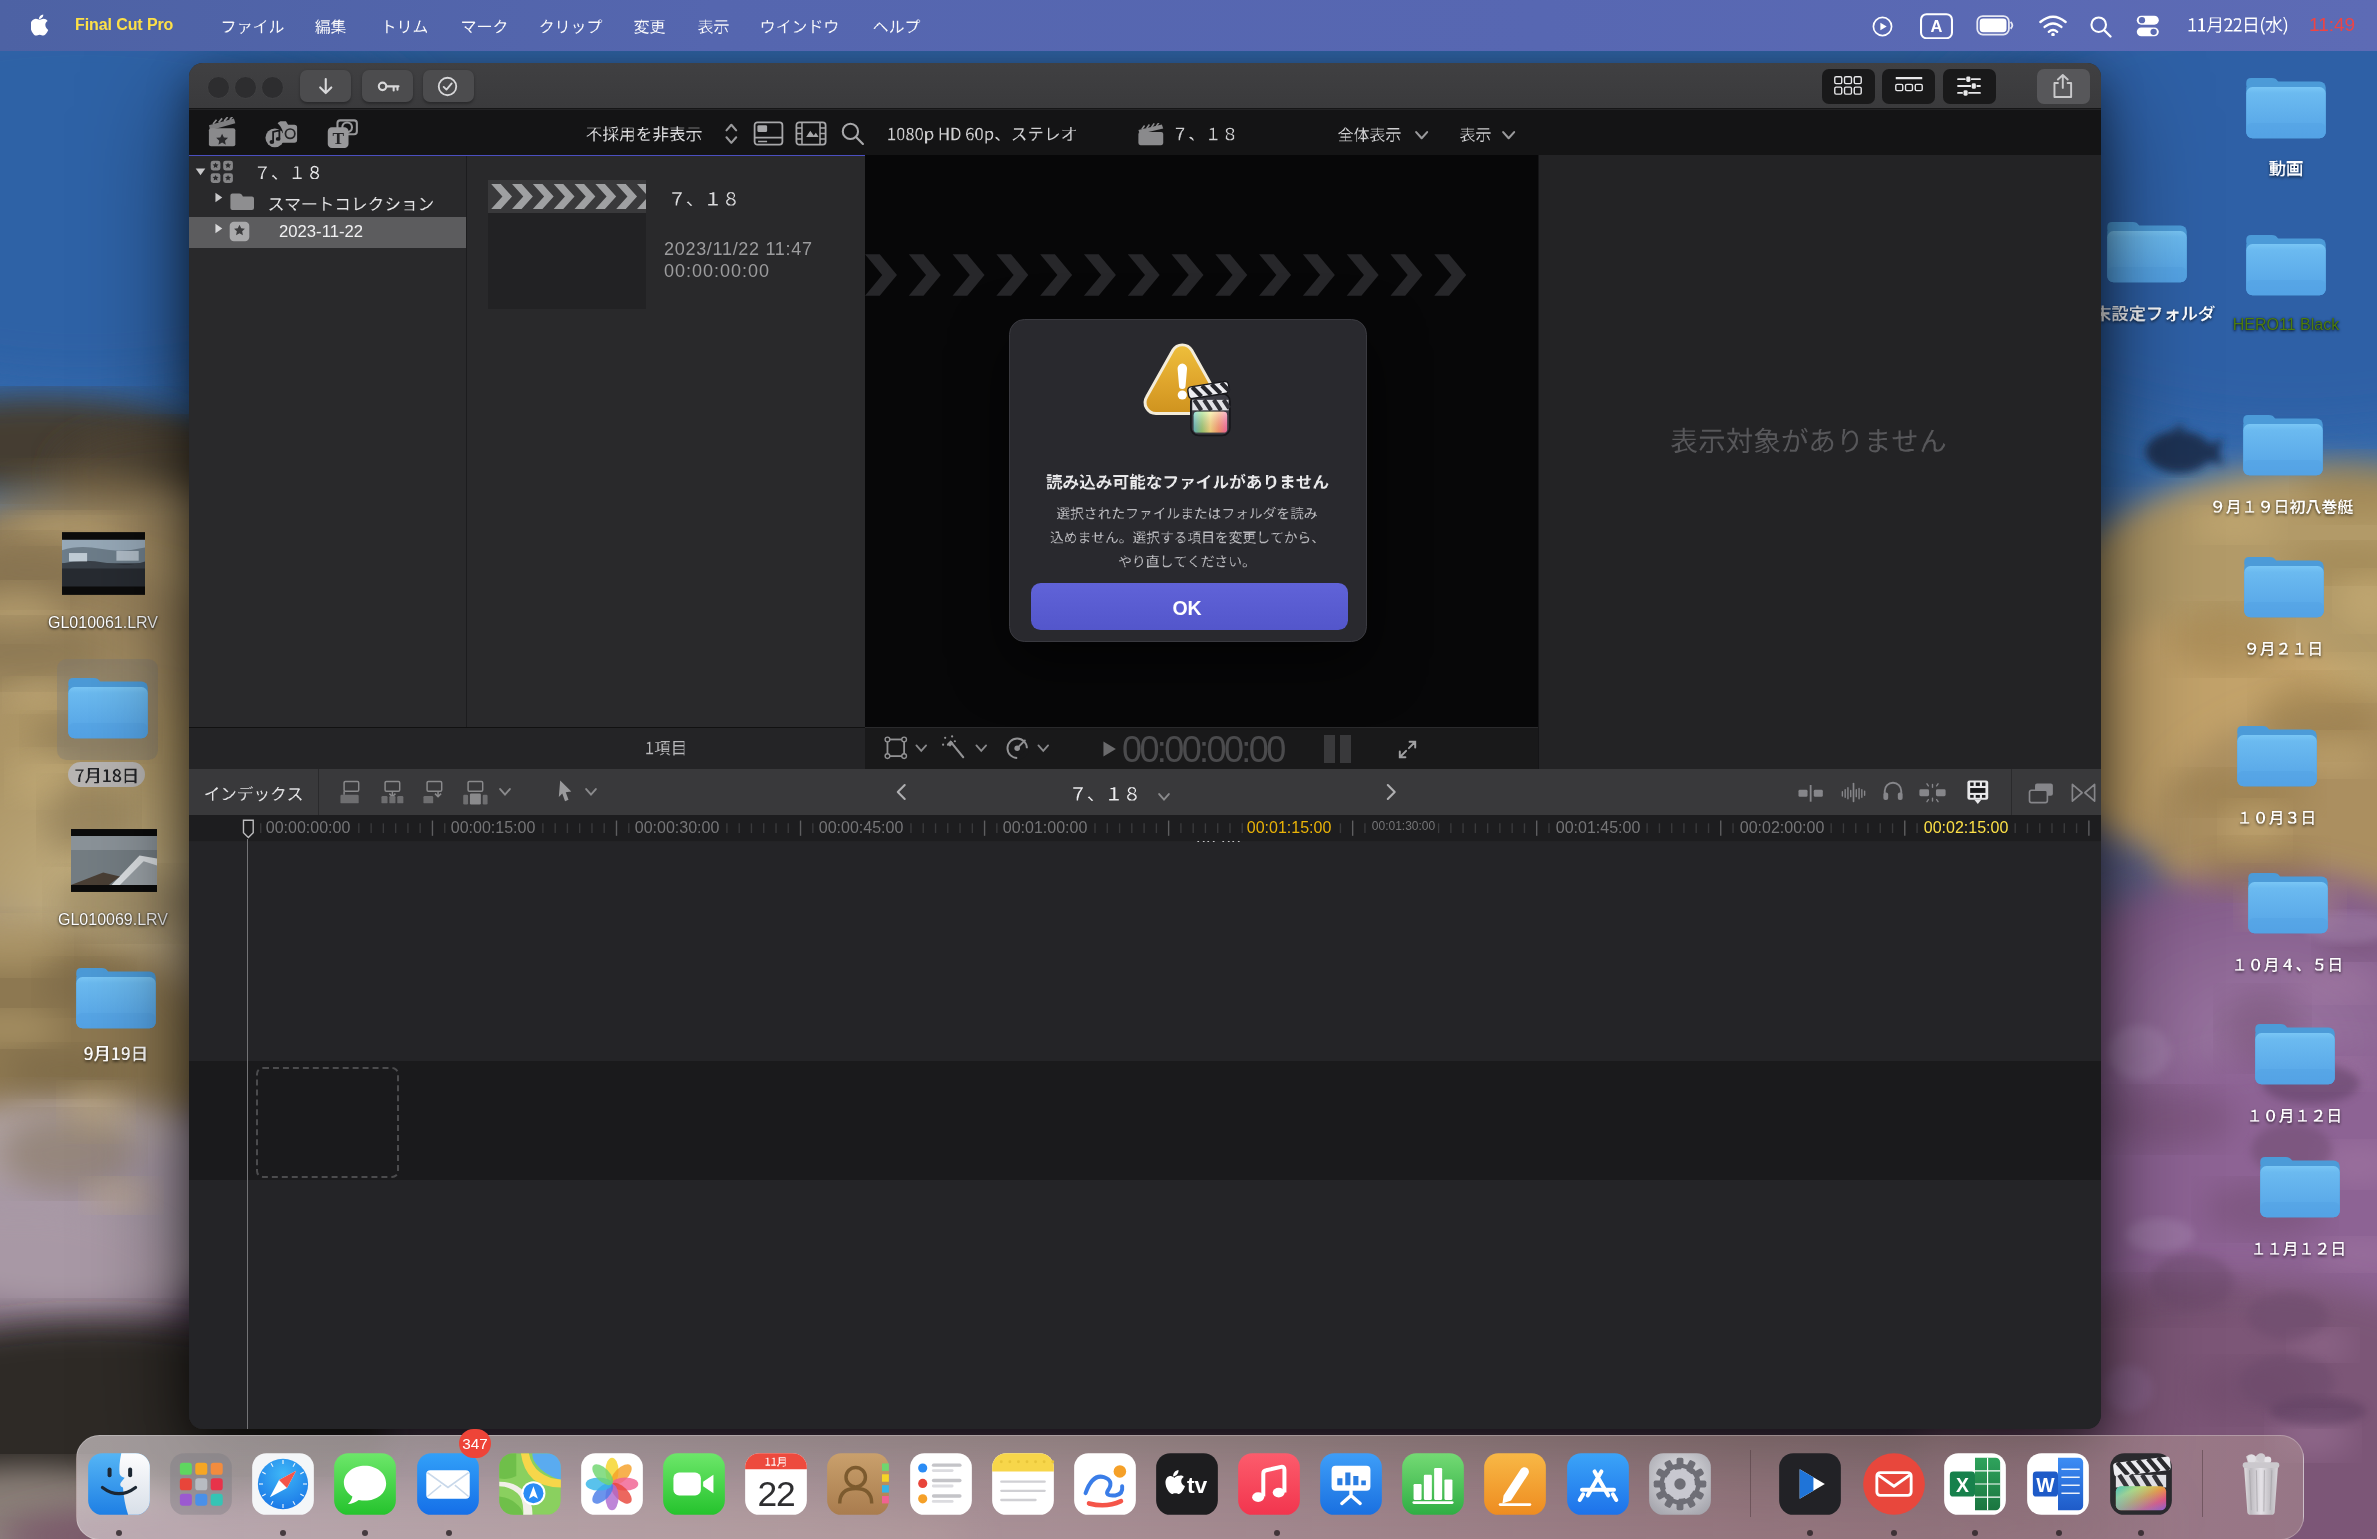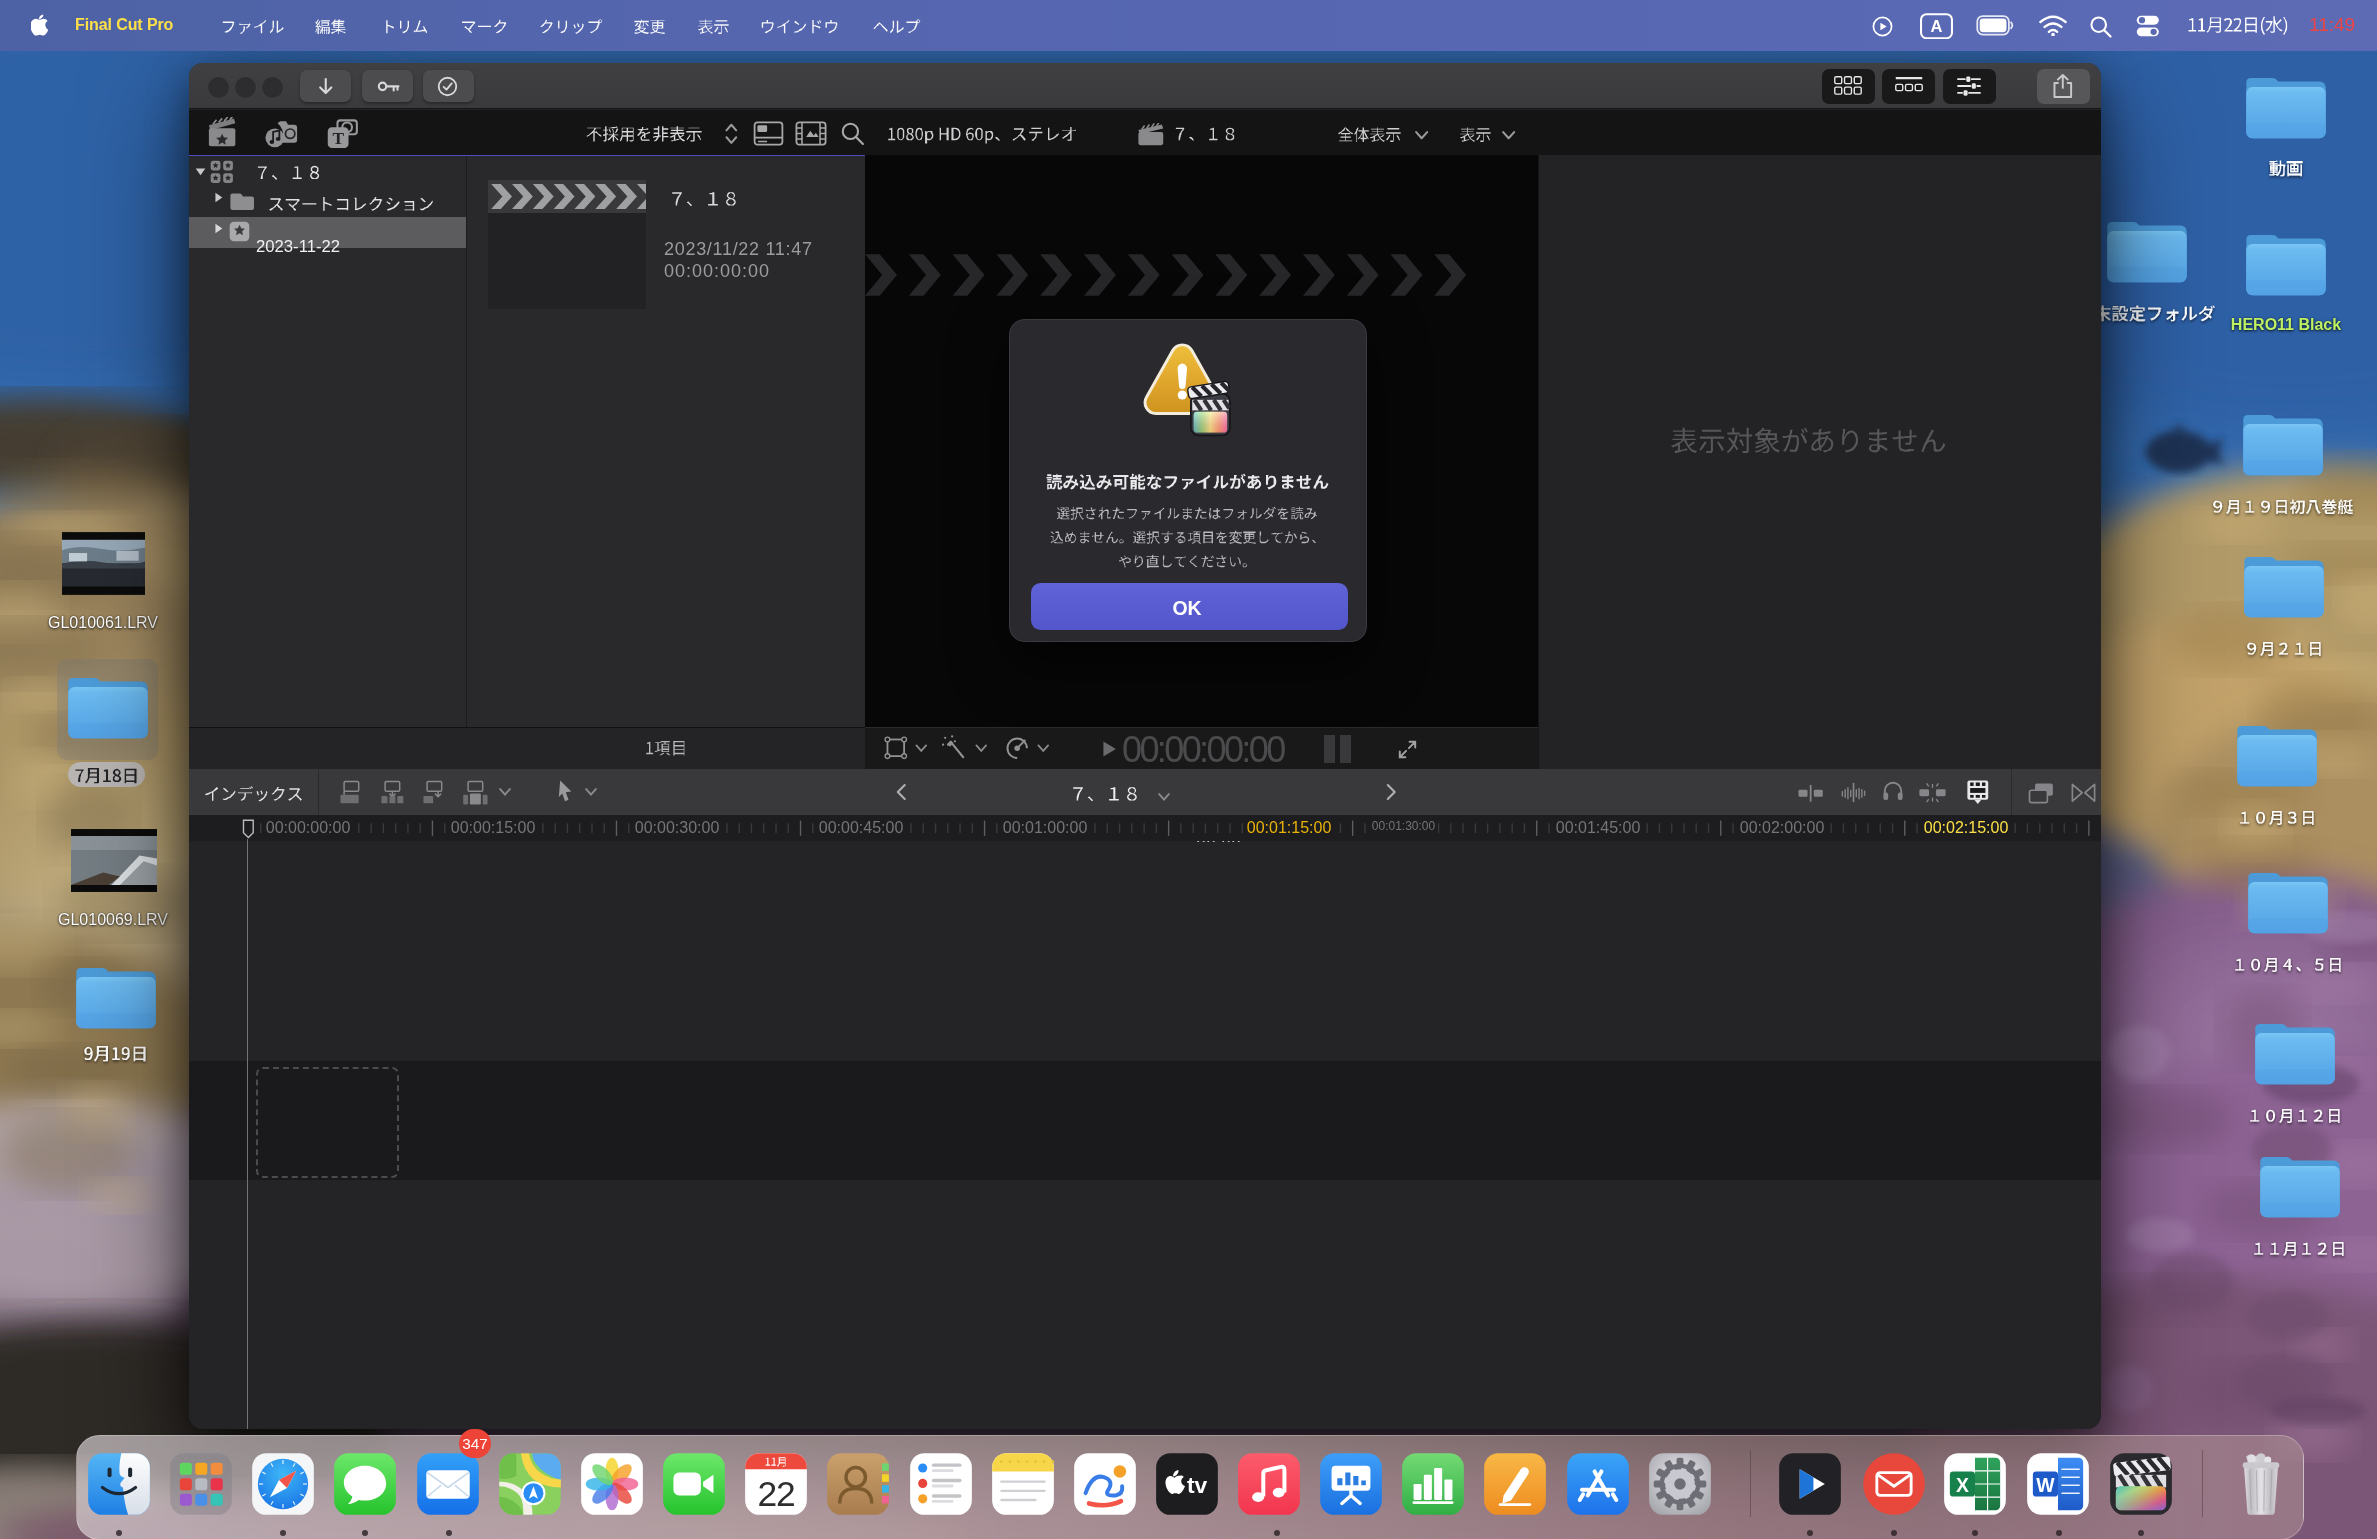--- a/index.html
+++ b/index.html
@@ -231,21 +231,21 @@
 <stop offset="0" stop-color="#79c6f5"></stop>
           <stop offset=".12" stop-color="#6bbaf0"></stop>
           <stop offset="1" stop-color="#54a3e6"></stop>
         </linearGradient>
       </defs>
 <path d="M4 10 q0-7 7-7 h30 q6 0 9 5 l4 6 h-50z" fill="#4c9bd8"></path>
 <rect x="4" y="8" width="115" height="82" rx="9" fill="#4c9bd8"></rect>
 <rect x="4" y="16" width="115" height="74" rx="9" fill="url(#fg3227335)"></rect>
 <rect x="4" y="68" width="115" height="22" rx="9" fill="#54a3e4" opacity=".55"></rect>
 </svg>
-    <div class="ht" style="left:2286px;top:317px;font-size:16px;font-weight:700;color:#bef264;transform:translateX(-50%);text-shadow:0 1.4px 2.8px rgba(0,0,0,.8),0 0 1.4px rgba(0,0,0,.5);">HERO11 Black</div>
+    <div class="ht" style="left:2286px;top:317px;font-size:16px;font-weight:400;color:#4d7c0f;transform:translateX(-50%);text-shadow:0 1.4px 2.8px rgba(0,0,0,.8),0 0 1.4px rgba(0,0,0,.5);">HERO11 Black</div>
     <svg class="abs" style="left:2240px;top:413px" width="86" height="65" viewBox="0 0 123 94">
 <defs>
         <linearGradient id="fg3222594" x1="0" y1="0" x2="0" y2="1">
 <stop offset="0" stop-color="#79c6f5"></stop>
           <stop offset=".12" stop-color="#6bbaf0"></stop>
           <stop offset="1" stop-color="#54a3e6"></stop>
         </linearGradient>
       </defs>
 <path d="M4 10 q0-7 7-7 h30 q6 0 9 5 l4 6 h-50z" fill="#4c9bd8"></path>
 <rect x="4" y="8" width="115" height="82" rx="9" fill="#4c9bd8"></rect>
@@ -519,21 +519,21 @@
       <svg class="tp " style="left:78px;top:127px" width="168" height="26.4" viewBox="0 0 242 38">
         <path transform="translate(1,29)" fill="#e2e2e4" d="M19 -16Q19 -16 19 -16Q19 -15 19 -15Q18 -14 17 -12Q17 -11 16 -10Q15 -8 14 -7Q12 -6 11 -4Q9 -3 8 -2Q6 -0 4 1L2 -1Q4 -2 6 -3Q8 -4 9 -5Q11 -7 12 -8Q13 -9 14 -10Q15 -11 15 -13Q16 -14 16 -15Q16 -15 15 -15Q15 -15 14 -15Q13 -15 12 -15Q11 -15 10 -15Q9 -15 8 -15Q7 -15 7 -15Q6 -15 6 -15Q5 -15 5 -15Q5 -15 4 -15V-17Q5 -17 5 -17Q6 -17 6 -17Q7 -17 7 -17Q7 -17 8 -17Q9 -17 10 -17Q11 -17 12 -17Q13 -17 14 -17Q15 -17 15 -17Q16 -17 16 -17Q17 -17 17 -17Q18 -17 18 -17ZM14 -8Q15 -8 16 -7Q17 -6 18 -5Q19 -3 20 -3Q21 -2 22 -1L20 1Q19 -0 18 -2Q17 -3 15 -4Q14 -6 13 -7Z M46 -15Q46 -15 46 -15Q46 -15 46 -14Q45 -13 44 -12Q43 -11 42 -9Q41 -8 39 -7Q38 -5 36 -4L35 -6Q36 -7 38 -8Q39 -9 40 -10Q41 -11 42 -12Q43 -14 43 -14Q43 -14 42 -14Q41 -14 40 -14Q38 -14 37 -14Q36 -14 34 -14Q33 -14 32 -14Q31 -14 30 -14Q29 -14 29 -14Q28 -14 28 -14Q28 -14 27 -14Q27 -14 26 -14V-16Q27 -16 27 -16Q28 -16 28 -16Q29 -16 29 -16Q29 -16 30 -16Q31 -16 32 -16Q33 -16 34 -16Q36 -16 37 -16Q38 -16 40 -16Q41 -16 42 -16Q43 -16 43 -16Q44 -16 45 -16ZM35 -4Q34 -4 34 -5Q33 -6 32 -6Q31 -7 31 -8Q30 -8 30 -9L31 -10Q31 -10 32 -9Q33 -8 34 -8Q34 -7 35 -6Q36 -6 37 -5Q37 -4 38 -3Q39 -3 40 -2Q41 -1 41 -0L39 1Q39 0 38 -0Q37 -1 37 -2Q36 -3 35 -4Z M50 -10Q51 -10 51 -10Q52 -10 52 -10Q53 -10 54 -10Q54 -10 55 -10Q56 -10 57 -10Q58 -10 59 -10Q60 -10 62 -10Q63 -10 64 -10Q65 -10 66 -10Q67 -10 67 -10Q68 -10 68 -10Q69 -10 70 -10V-8Q69 -8 68 -8Q68 -8 67 -8Q67 -8 66 -8Q65 -8 64 -8Q63 -8 62 -8Q60 -8 59 -8Q58 -8 57 -8Q56 -8 55 -8Q54 -8 54 -8Q53 -8 52 -8Q51 -8 50 -8Z M80 -2Q80 -2 80 -3Q80 -4 80 -6Q80 -7 80 -9Q80 -10 80 -12Q80 -13 80 -14Q80 -16 80 -16Q80 -17 80 -17Q80 -18 80 -19H82Q82 -18 82 -17Q82 -17 82 -16Q82 -15 82 -14Q82 -13 82 -11Q82 -10 82 -8Q82 -7 82 -5Q82 -4 82 -3Q82 -2 82 -2Q82 -2 82 -1Q82 -1 82 -0Q82 0 82 1H80Q80 0 80 -1Q80 -1 80 -2ZM82 -12Q83 -12 84 -11Q86 -11 87 -10Q89 -10 90 -9Q91 -9 92 -8L92 -6Q90 -7 89 -7Q88 -8 87 -8Q85 -9 84 -9Q83 -10 82 -10Z M100 -16Q101 -16 101 -16Q102 -16 103 -16H115Q115 -16 116 -16Q116 -16 116 -16Q116 -16 116 -15Q116 -15 116 -15V-2Q116 -1 116 -1Q116 -0 116 0H114Q114 -0 114 -1Q114 -1 114 -2V-14H103Q102 -14 101 -14Q101 -14 100 -14ZM100 -3Q100 -3 101 -3Q102 -3 102 -3H115V-1H103Q102 -1 101 -1Q100 -1 100 -1Z M125 -1Q125 -1 126 -1Q126 -2 126 -2Q126 -2 126 -3Q126 -4 126 -6Q126 -7 126 -9Q126 -10 126 -11Q126 -13 126 -14Q126 -15 126 -16Q126 -16 126 -16Q125 -17 125 -17Q125 -18 125 -18H128Q128 -17 128 -17Q128 -16 128 -16Q128 -15 128 -14Q128 -13 128 -12Q128 -11 128 -10Q128 -8 128 -7Q128 -6 128 -5Q128 -4 128 -3Q128 -2 128 -2Q129 -2 131 -3Q133 -4 135 -5Q136 -6 138 -8Q140 -9 141 -10L142 -9Q139 -6 136 -3Q132 -1 128 0Q128 0 127 0Q127 0 127 0Z M165 -15Q165 -15 165 -14Q164 -14 164 -14Q164 -13 163 -11Q163 -10 162 -8Q161 -7 160 -5Q158 -3 156 -2Q154 -0 151 1L149 -1Q151 -1 153 -2Q155 -3 156 -4Q157 -5 158 -7Q159 -8 160 -9Q161 -10 161 -12Q162 -13 162 -14H153L154 -16Q154 -16 155 -16Q156 -16 157 -16Q158 -16 159 -16Q160 -16 161 -16Q162 -16 162 -16Q162 -16 163 -16Q163 -16 163 -16ZM157 -19Q157 -18 156 -18Q156 -17 156 -17Q155 -15 154 -14Q153 -12 151 -11Q150 -9 148 -8L146 -9Q148 -10 149 -11Q150 -12 151 -14Q152 -15 153 -16Q154 -17 154 -17Q154 -18 154 -18Q155 -19 155 -19Z M175 -18Q176 -18 176 -18Q177 -17 178 -17Q179 -16 179 -16Q180 -15 180 -15L179 -13Q179 -14 178 -14Q178 -15 177 -15Q176 -16 175 -16Q175 -17 174 -17ZM172 -1Q173 -2 174 -2Q176 -2 177 -3Q178 -3 180 -4Q182 -5 183 -7Q185 -8 186 -10Q188 -11 189 -13L190 -11Q188 -8 186 -6Q184 -4 181 -2Q179 -2 178 -1Q177 -0 175 0Q174 0 173 1ZM172 -13Q172 -13 173 -12Q174 -12 174 -11Q175 -11 176 -11Q176 -10 177 -10L176 -8Q175 -8 175 -9Q174 -9 173 -10Q173 -10 172 -11Q171 -11 171 -11Z M197 -13Q198 -13 198 -13Q199 -13 199 -13Q199 -13 200 -13Q200 -13 201 -13Q202 -13 203 -13Q204 -13 205 -13Q207 -13 208 -13Q208 -13 209 -13Q209 -13 210 -13Q210 -13 211 -13Q211 -13 211 -13Q211 -12 211 -12Q211 -12 211 -11Q211 -10 211 -9Q211 -8 211 -6Q211 -5 211 -4Q211 -2 211 -1Q211 -0 211 0Q211 0 211 1Q211 1 211 1H209Q209 1 209 1Q209 0 209 -0Q209 -1 209 -2Q209 -3 209 -4Q209 -5 209 -6Q209 -8 209 -9Q209 -10 209 -10Q209 -11 209 -11Q208 -11 208 -11Q207 -11 206 -11Q205 -11 204 -11Q203 -11 203 -11Q202 -11 201 -11Q200 -11 200 -11Q199 -11 199 -11Q198 -11 198 -11Q198 -11 197 -11ZM198 -7Q198 -7 199 -7Q199 -7 200 -7Q200 -7 201 -7Q202 -7 203 -7Q204 -7 205 -7Q206 -7 207 -7Q208 -7 209 -7Q209 -7 210 -7V-6Q209 -6 209 -6Q208 -6 207 -6Q206 -6 205 -6Q204 -6 203 -6Q202 -6 201 -6Q200 -6 200 -6Q199 -6 199 -6Q198 -6 198 -6ZM197 -1Q197 -1 198 -1Q198 -1 199 -1Q199 -1 200 -1Q201 -1 202 -1Q203 -1 204 -1Q206 -1 207 -1Q208 -1 209 -1Q209 -1 210 -1V0Q209 0 209 0Q208 0 207 0Q206 0 204 0Q203 0 202 0Q201 0 200 0Q199 0 199 0Q198 0 198 0Q197 0 197 0Z M221 -18Q222 -17 223 -17Q224 -16 225 -15Q226 -14 226 -14Q227 -13 228 -13L226 -11Q226 -12 225 -12Q224 -13 223 -14Q222 -14 222 -15Q221 -16 220 -16ZM219 -2Q221 -2 223 -2Q225 -3 226 -4Q228 -4 229 -5Q231 -6 232 -8Q234 -9 235 -11Q236 -12 237 -14L238 -12Q237 -10 236 -9Q235 -7 233 -6Q232 -4 230 -3Q229 -3 227 -2Q226 -1 224 -0Q223 0 221 0Z"></path>
       </svg>
       <svg class="abs" style="left:25px;top:160px" width="9" height="11" viewBox="0 0 13 16">
         <path d="M2 1 L12 8 L2 15 Z" fill="#d8d8da"></path>
       </svg>
       <svg class="abs" style="left:40px;top:158px" width="21" height="21" viewBox="0 0 30 30">
 <rect x="1" y="1" width="28" height="28" rx="6" fill="#a9a9ab"></rect>
 <path d="M15 5.5 l2.4 5 5.4.6-4 3.7 1.1 5.4-4.9-2.8-4.9 2.8 1.1-5.4-4-3.7 5.4-.6z" fill="#3c3c3e"></path>
       </svg>
-      <div class="ht " style="left:67px;top:161px;font-size:16.7px;font-weight:400;color:#f0f0f2;margin-top:15px;">2023-11-22</div>
+      <div class="ht " style="left:90px;top:161px;font-size:16.7px;font-weight:400;color:#f0f0f2;">2023-11-22</div>
       <div class="abs" style="left:299px;top:117px;width:158px;height:129px;background:#222224"></div>
       <div class="abs" style="left:299px;top:117px;width:158px;height:33px;background:#39393b;overflow:hidden">
         <svg class="abs" style="left:2.8px;top:4.2px" width="174" height="25" viewBox="0 0 250 36">
           <path d="M0.0 0 L13.8 0 L30.0 18.0 L13.8 36 L0.0 36 L16.2 18.0 Z" fill="#9fa0a2"></path>
           <path d="M30.0 0 L43.8 0 L60.0 18.0 L43.8 36 L30.0 36 L46.2 18.0 Z" fill="#9fa0a2"></path>
           <path d="M60.0 0 L73.8 0 L90.0 18.0 L73.8 36 L60.0 36 L76.2 18.0 Z" fill="#9fa0a2"></path>
           <path d="M90.0 0 L103.8 0 L120.0 18.0 L103.8 36 L90.0 36 L106.2 18.0 Z" fill="#9fa0a2"></path>
           <path d="M120.0 0 L133.8 0 L150.0 18.0 L133.8 36 L120.0 36 L136.2 18.0 Z" fill="#9fa0a2"></path>
           <path d="M150.0 0 L163.8 0 L180.0 18.0 L163.8 36 L150.0 36 L166.2 18.0 Z" fill="#9fa0a2"></path>
           <path d="M180.0 0 L193.8 0 L210.0 18.0 L193.8 36 L180.0 36 L196.2 18.0 Z" fill="#9fa0a2"></path>

